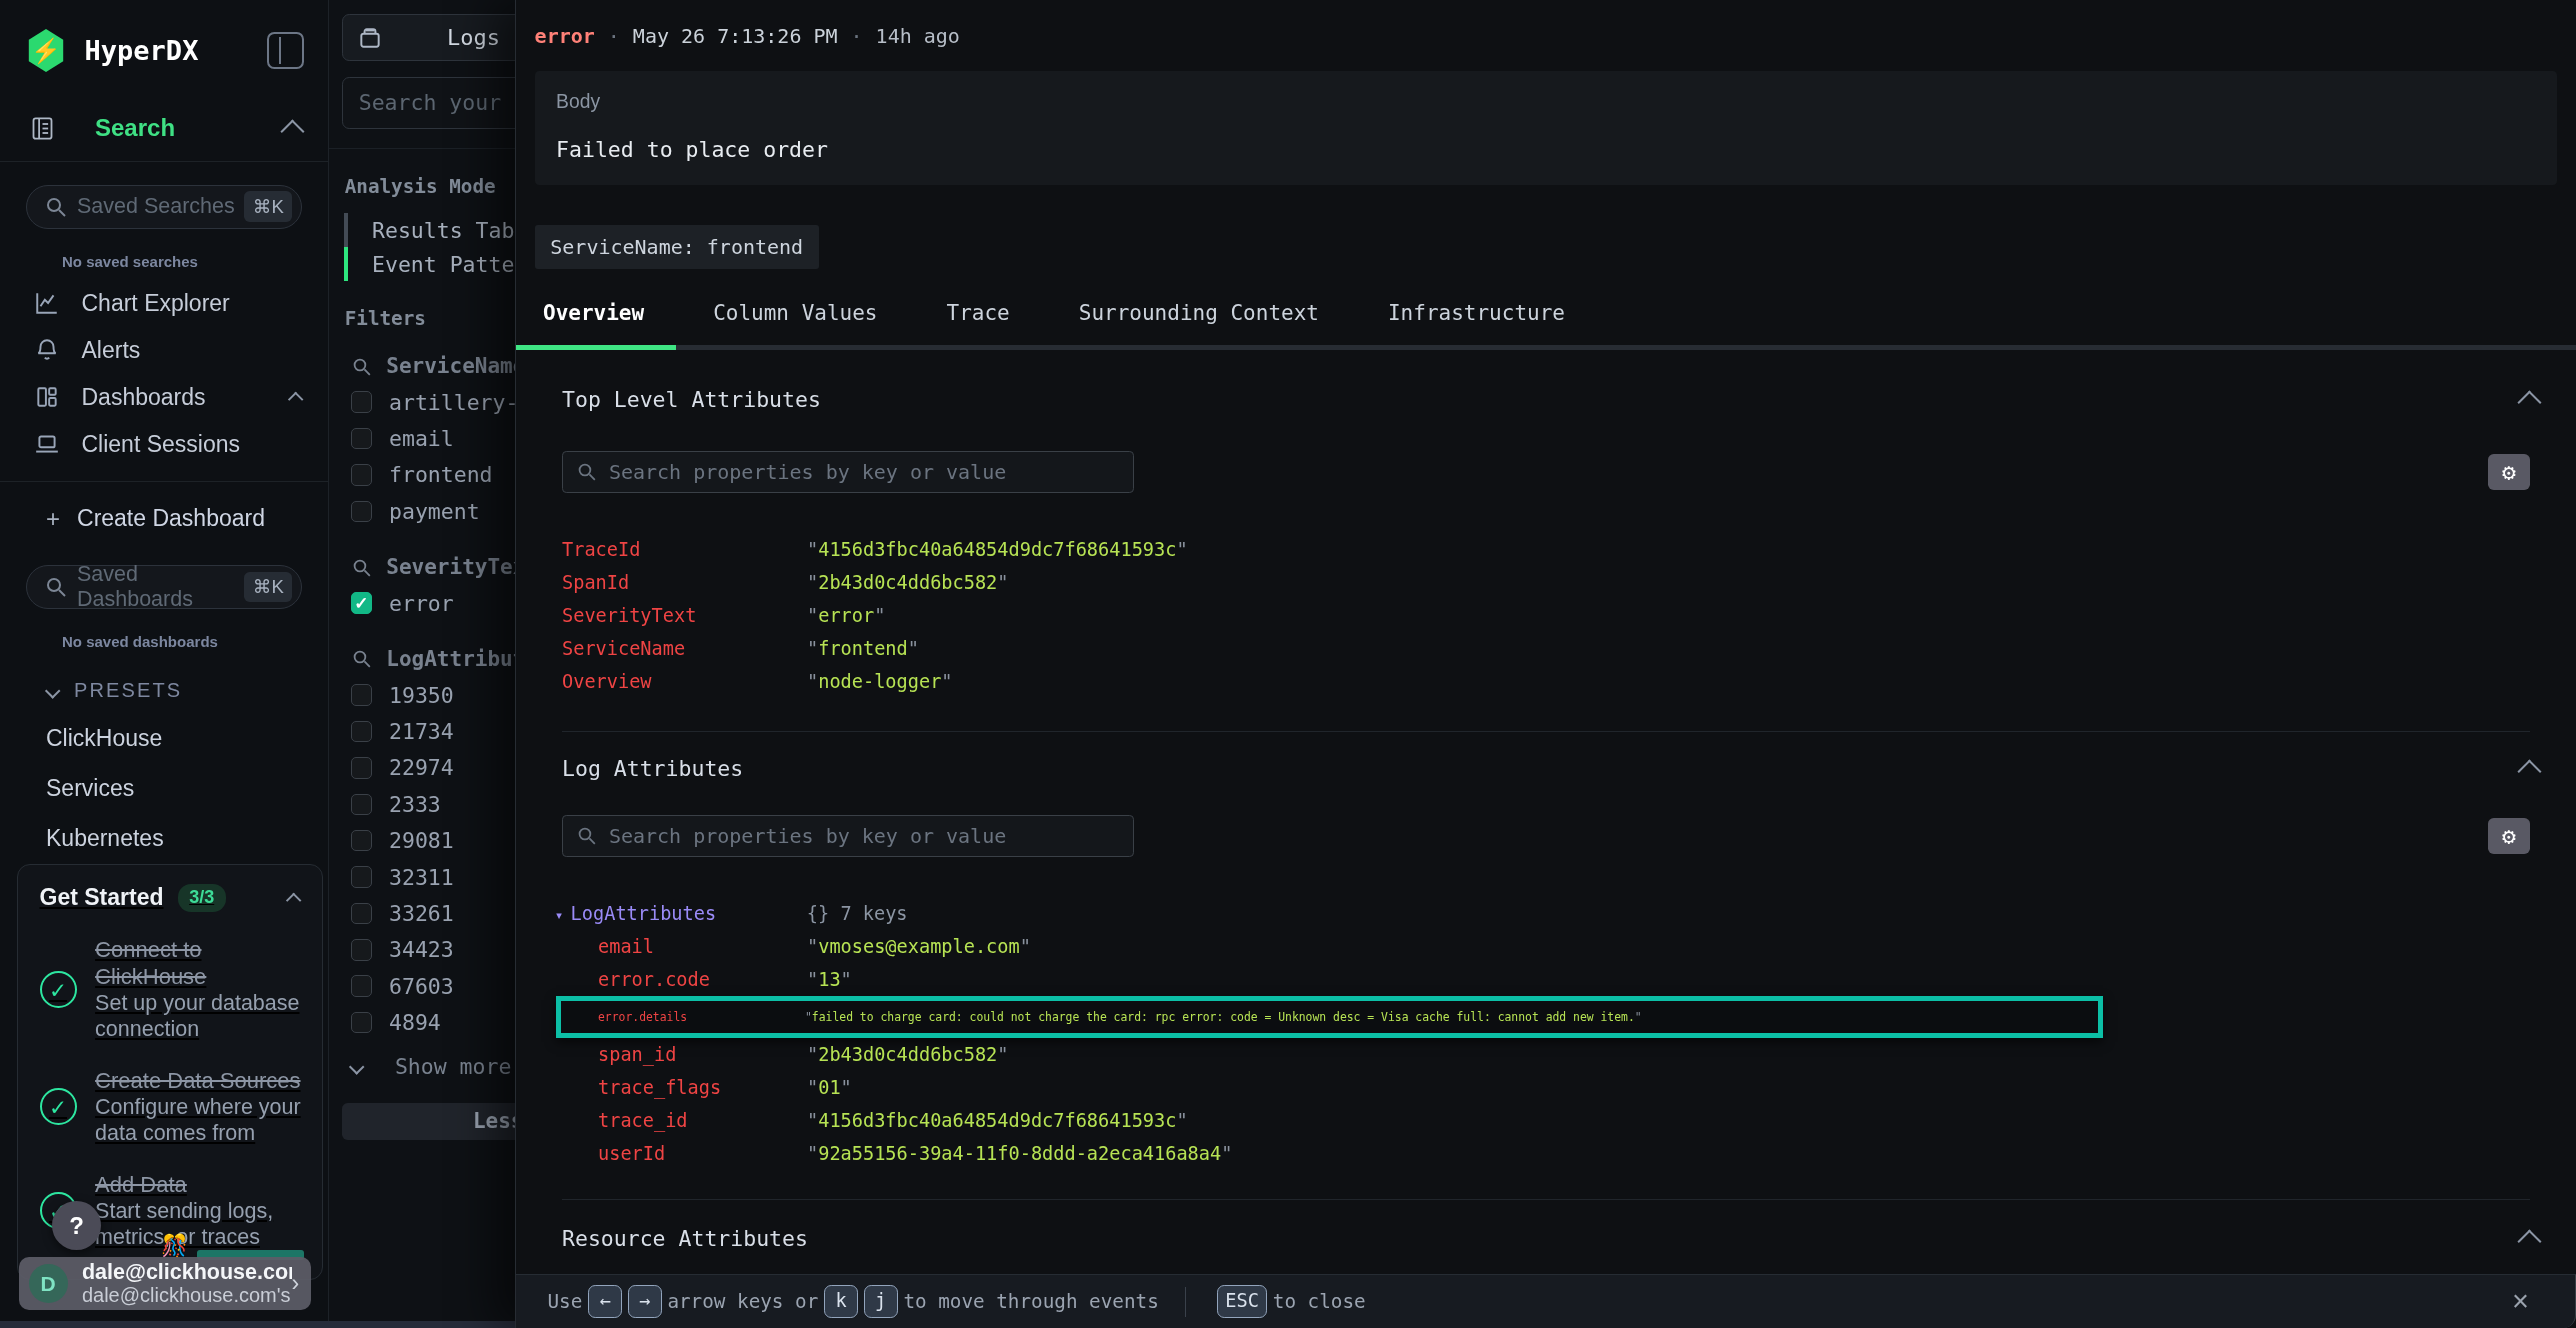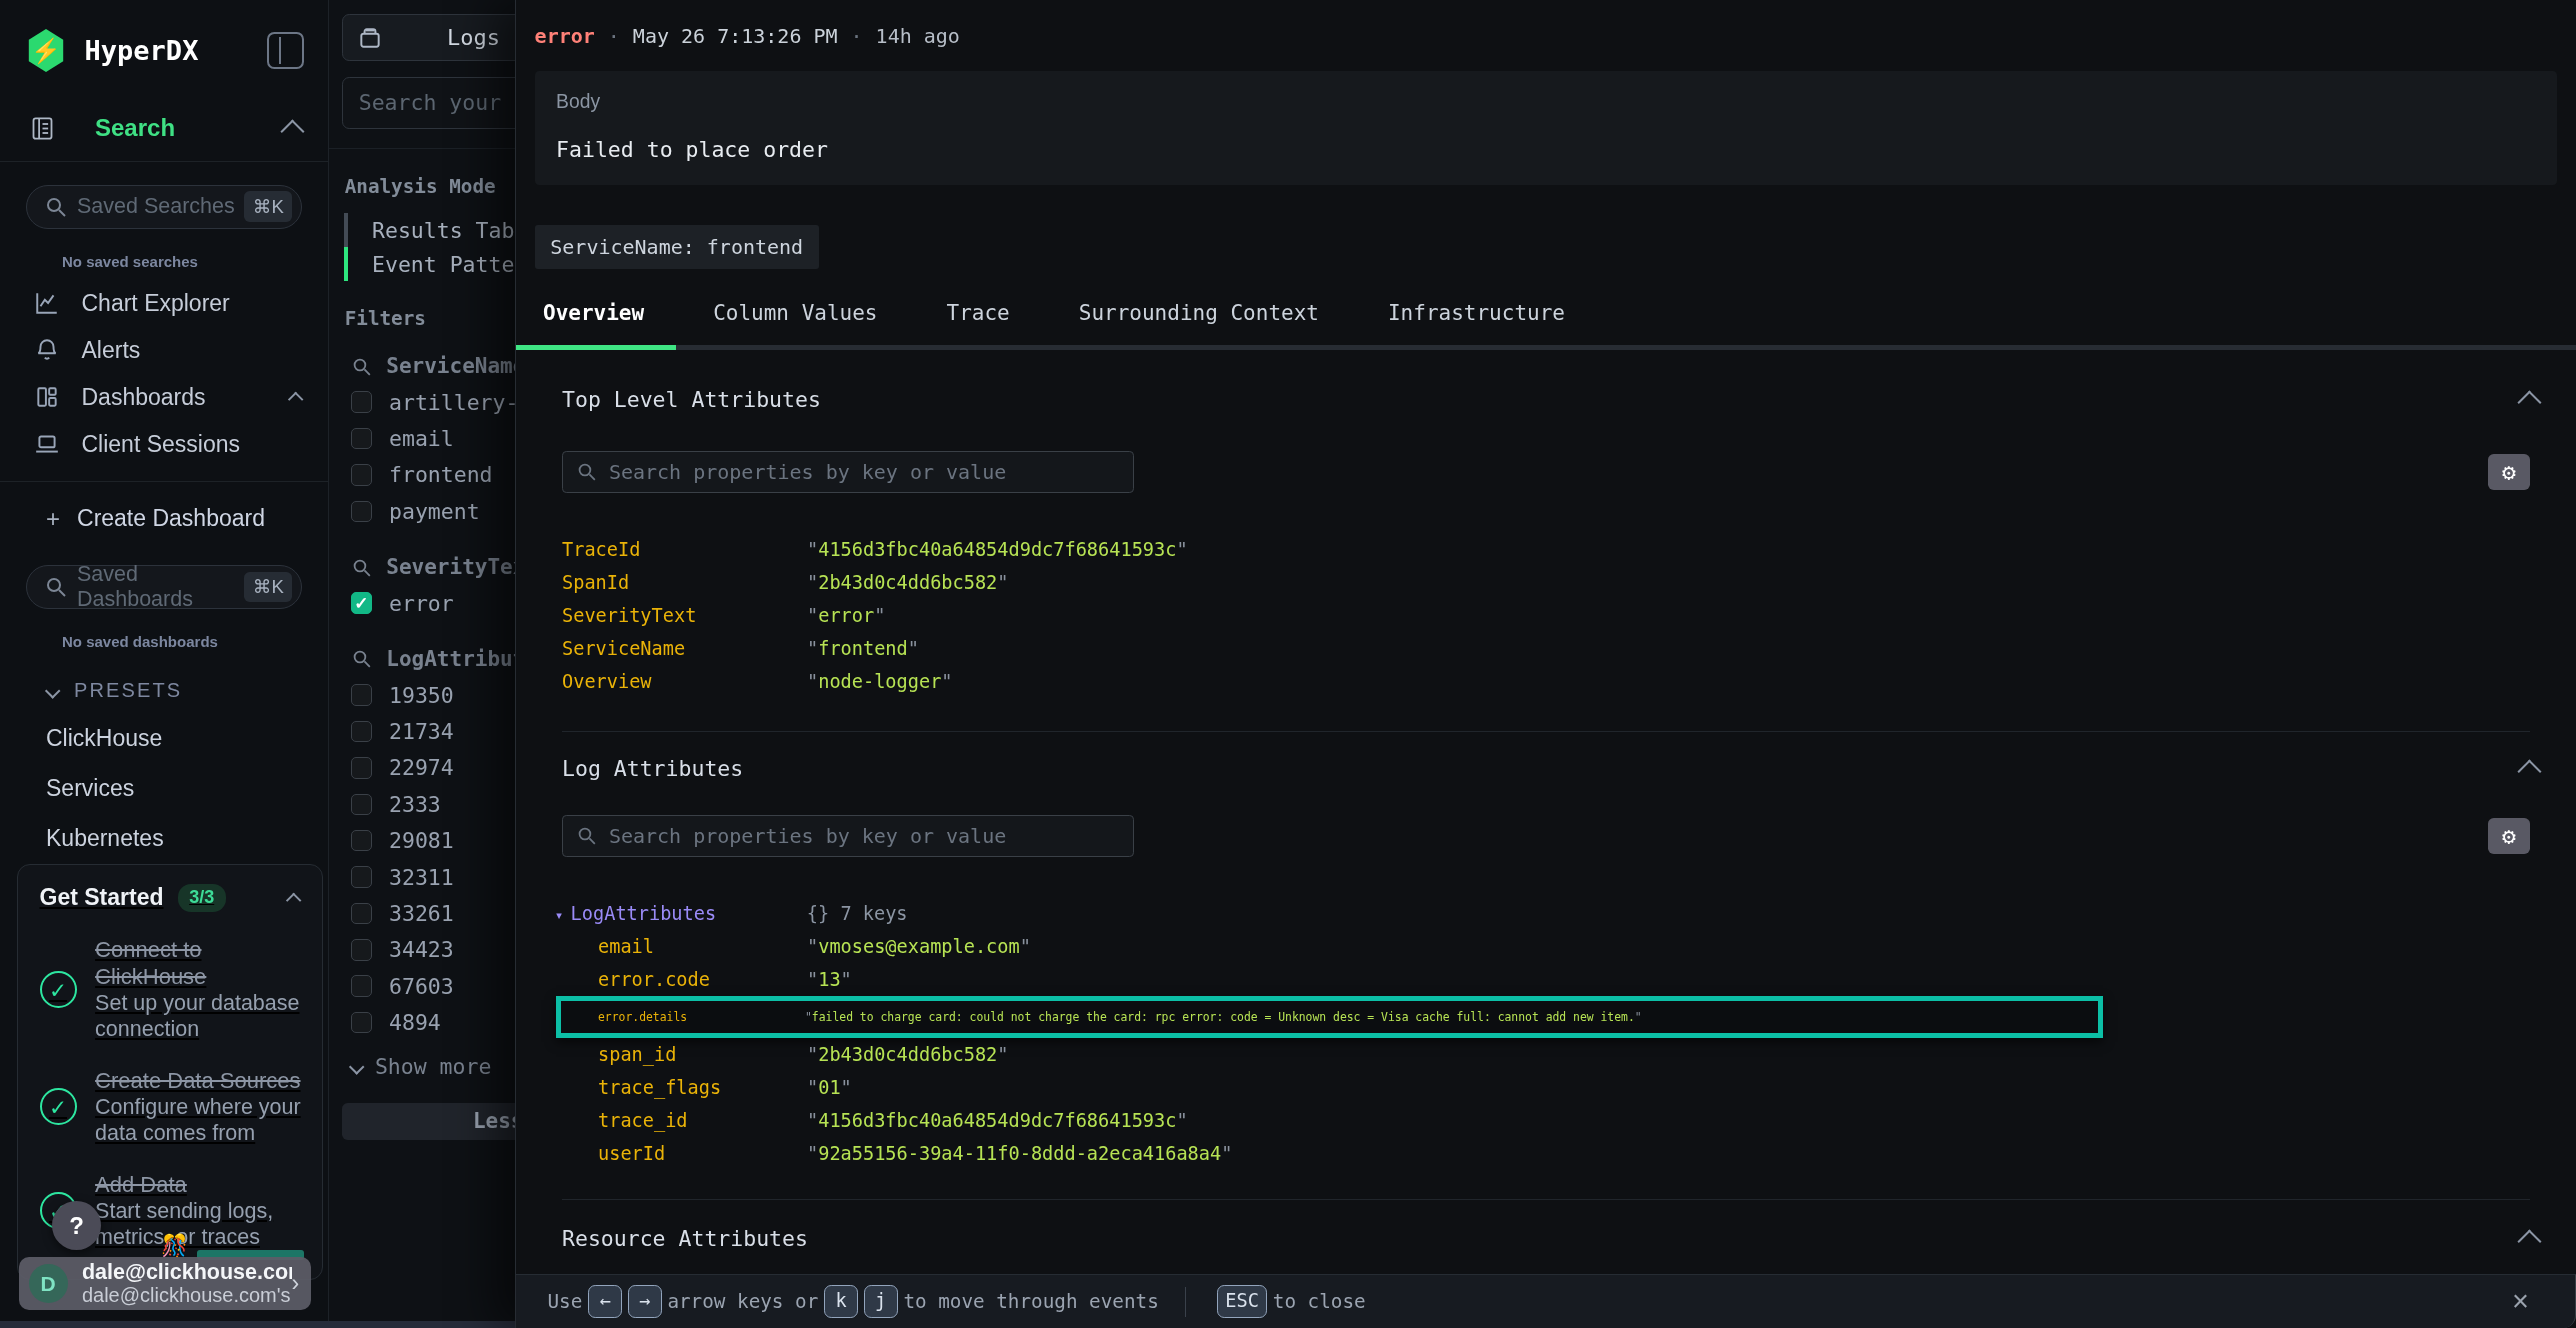--- a/index.html
+++ b/index.html
@@ -90,21 +90,21 @@
   .mode-item::before { content:""; position:absolute; left:15px; top:0; bottom:0; width:4.3px; background:#434b55; }
   .mode-item.active::before { background:#2ee67f; }
   .fgroup-head { display:flex; align-items:center; margin:24px 0 0 21.5px; color:#79828f;
     font-weight:bold; font-size:21px; font-family:"DejaVu Sans Mono",monospace; white-space:nowrap; }
   .fgroup-head .nm { margin-left:14.3px; }
   .fopt { display:flex; align-items:center; margin:11.4px 0 0 21.5px; white-space:nowrap; }
   .cbox { width:21.5px; height:21.5px; border:1.4px solid #3a4047; border-radius:5px; background:#16191c; flex:none; position:relative; }
   .cbox.checked { background:#12b886; border-color:#12b886; }
   .cbox.checked::after { content:"✓"; position:absolute; inset:0; color:#fff; font-size:17px; line-height:21.5px; text-align:center; font-weight:bold; }
   .fopt .olbl { color:#99a2b0; font-size:21.5px; margin-left:17px; font-family:"DejaVu Sans Mono",monospace; }
-  .show-more { display:flex; align-items:center; margin:18.6px 0 0 21.5px; color:#79828f; }
+  .show-more { display:flex; align-items:center; margin:18.6px 0 0 21.5px; color:#79828f;gap:20px; }
   .show-more .lbl { font-size:21.5px; margin-left:13px; font-family:"DejaVu Sans Mono",monospace; }
   .less-btn { margin:24px 0 0 13px; width:215px; height:37px; background:#20242b; border-radius:5.7px;
     color:#9aa3b1; font-weight:bold; font-size:21px; font-family:"DejaVu Sans Mono",monospace;
     display:flex; align-items:center; justify-content:flex-end; padding-right:1.4px; }
 
   
   .detail { position:absolute; left:515px; top:0; width:2061px; height:1328px;
     background:#0e1013; border-left:0.7px solid #272c33; box-shadow:-21.5px 0 43px rgba(0,0,0,.55); z-index:4;
     font-family:"DejaVu Sans Mono",monospace; }
   .d-header { display:flex; align-items:baseline; padding:24px 0 0 18.6px; font-size:20px; }
@@ -128,21 +128,21 @@
   .sec-title { color:#d9dfe8; font-size:21.5px; }
   .sec-chev { margin-left:auto; margin-right:-11.4px; }
   .sec-search-row { display:flex; align-items:center; margin-top:39px; position:relative; }
   .prop-search { width:572px; height:42px; border:1.4px solid #3a4047; border-radius:4.3px; background:#14171b;
     display:flex; align-items:center; padding:0 13px; }
   .prop-search .ph { color:#6b7480; font-size:20px; margin-left:11.4px; white-space:nowrap; overflow:hidden; }
   .gear-btn { position:absolute; right:0; width:42px; height:36px; background:#595964; border-radius:5.7px;
     color:#fff; font-size:23px; text-align:center; line-height:36px; }
   .kv-table { margin-top:40px; }
   .kv-row { display:flex; align-items:center; height:33px; font-size:18.6px; }
-  .kv-key { width:245px; flex:none; color:#eab308; }
+  .kv-key { width:245px; flex:none; color:#ef4444; }
   .kv-key.child { padding-left:36px; }
   .kv-val { color:#b7e354; white-space:nowrap; }
   .kv-val::before, .kv-val::after { content:'"'; color:#8a929e; }
   .kv-meta { color:#8b95a3; }
   .tree-root { color:#9a8bf7; position:relative; }
   .tree-root::before { content:"▾"; color:#9a8bf7; font-size:14.3px; margin-right:7.2px; }
   .hl-row { border:5px solid #0cbfa6; width:1547px; height:42px; display:flex; align-items:center;
     background:#0b0d10; margin:0 0 0 -6.4px; padding-left:1.4px; box-shadow:0 4.3px 10px rgba(0,0,0,.6); }
   .hl-row .kv-key { width:243px; }
   .sec-divider { border-top:0.7px solid #20252b; margin-top:33px; }

